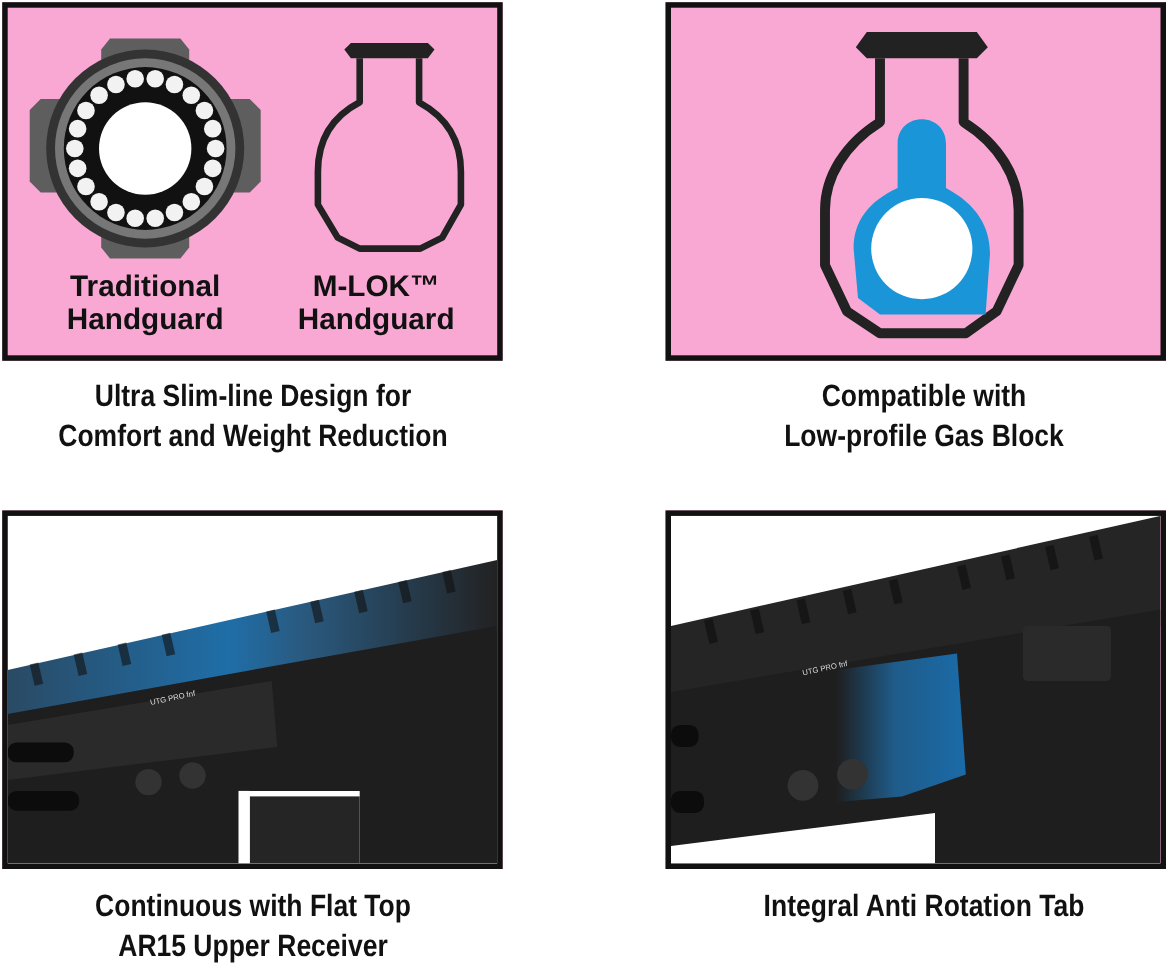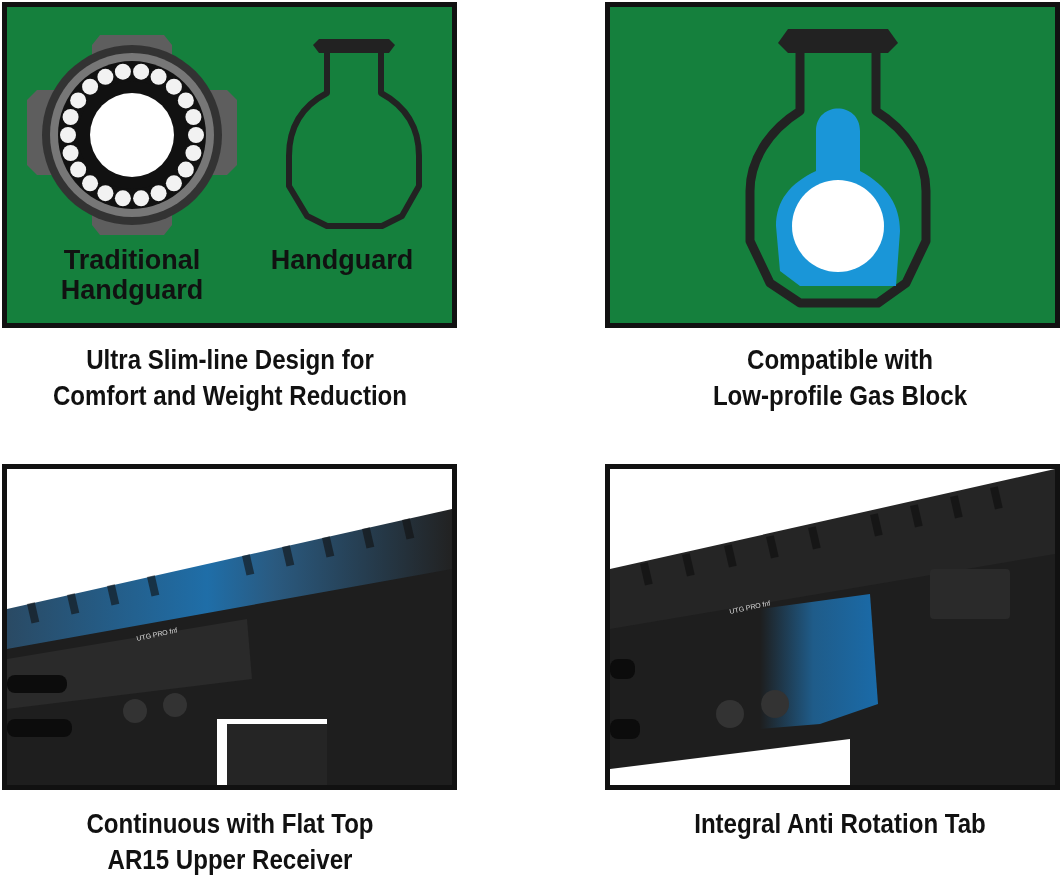--- a/index.html
+++ b/index.html
@@ -1,18 +1,18 @@
 <!DOCTYPE html>
 <html><head>
 <meta charset="utf-8">
 <style>
   html, body { margin:0; padding:0; background:#ffffff; }
   body { width:1063px; height:886px; position:relative; overflow:hidden;
          font-family:"Liberation Sans", sans-serif; color:#111; }
-  .panel { position:absolute; border:5px solid #111; box-sizing:border-box; background:#15803d; overflow:hidden; }
+  .panel { position:absolute; border:5px solid #111; box-sizing:border-box; background:#f9a8d4; overflow:hidden; }
   #p1 { left:2px; top:2px; width:455px; height:326px; }
   #p2 { left:605px; top:2px; width:455px; height:326px; }
   #p3 { left:2px; top:464px; width:455px; height:326px; }
   #p4 { left:605px; top:464px; width:455px; height:326px; }
   .caption { position:absolute; text-align:center; font-weight:bold; font-size:28px; line-height:36px;
              transform:scaleX(0.86); transform-origin:center top; white-space:nowrap; }
   #c1 { left:-30px; width:520px; top:342px; }
   #c2 { left:580px; width:520px; top:342px; }
   #c3 { left:-30px; width:520px; top:806px; }
   #c4 { left:580px; width:520px; top:806px; }
@@ -62,20 +62,21 @@
   </svg>
   <svg width="160" height="210" style="left:270px;top:24px;" viewBox="0 0 160 210">
     <polygon points="42,8 112,8 118,14 112,22 42,22 36,14" fill="#222"></polygon>
     <path d="M50,22 L50,62 C25,75 12,95 12,125 L12,155 L30,185 L50,195 L105,195 L125,185 L142,155 L142,125 C142,95 128,75 104,62 L104,22" fill="none" stroke="#222" stroke-width="6" stroke-linejoin="round"></path>
   </svg>
   <div id="lbl-trad" class="inner-label">
     <div>Traditional</div>
     <div>Handguard</div>
   </div>
   <div id="lbl-mlok" class="inner-label">
+    <div>M-LOK™</div>
     <div>Handguard</div>
   </div>
 </div>
 
 <div id="p2" class="panel">
   <svg width="220" height="300" style="left:118px;top:14px;" viewBox="0 0 220 300">
     <polygon points="60,8 160,8 170,22 160,32 60,32 50,22" fill="#222"></polygon>
     <path d="M72,32 L72,90 C40,110 22,140 22,170 L22,220 L42,262 L72,282 L150,282 L178,262 L198,220 L198,170 C198,140 180,110 148,90 L148,32" fill="none" stroke="#222" stroke-width="9" stroke-linejoin="round"></path>
     <path d="M88,150 L88,110 C88,80 132,80 132,110 L132,150 C160,165 172,185 172,210 L168,265 L72,265 L52,250 L48,205 C48,180 62,162 88,150 Z" fill="#1a96d8"></path>
     <circle cx="110" cy="205" r="46" fill="#fff"></circle>

